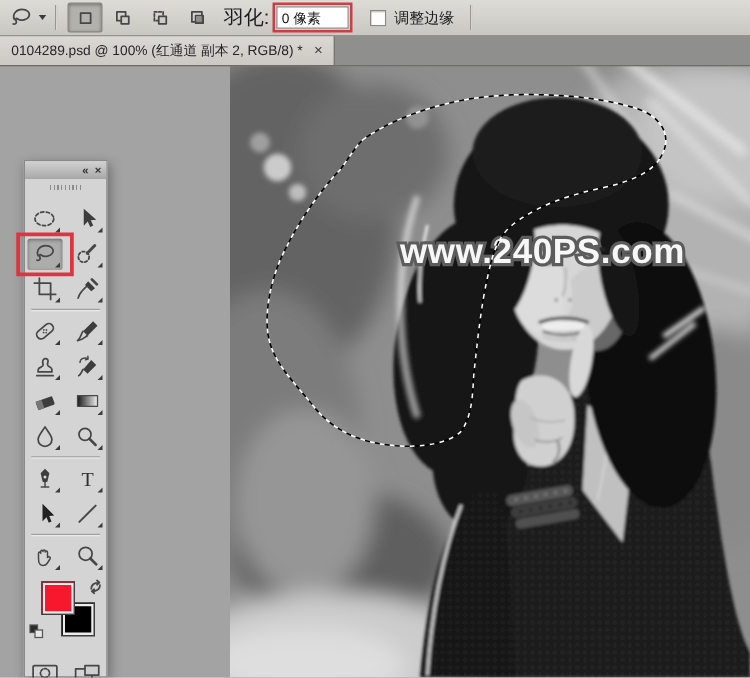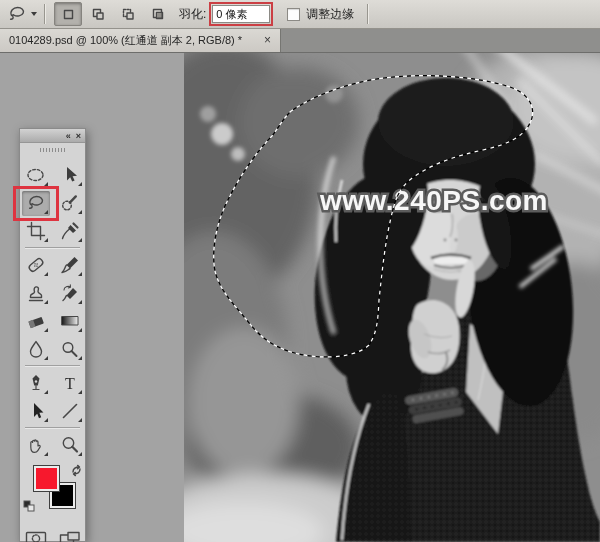--- a/index.html
+++ b/index.html
@@ -6,30 +6,30 @@
   body{width:600px;height:542px;overflow:hidden;font-family:"Liberation Sans",sans-serif;-webkit-font-smoothing:antialiased;}
   #app{position:relative;width:600px;height:542px;background:#a3a3a3;}
 
   
   .options-bar{position:absolute;top:0;left:0;right:0;height:28px;background:linear-gradient(#dedcd7,#c9c7c2);border-bottom:1px solid #94928c;display:flex;align-items:center;z-index:5;}
   .ob-tool{margin-left:5px;width:24px;height:24px;display:flex;align-items:center;justify-content:center;}
   .ob-dd{width:0;height:0;border-left:3.5px solid transparent;border-right:3.5px solid transparent;border-top:4px solid #3c3c3c;margin-left:2px;}
   .ob-sep{width:1px;height:20px;background:#98968f;border-right:1px solid #eceae5;margin:0 7px;}
   .mode-btn{width:26px;height:22px;display:flex;align-items:center;justify-content:center;border:1px solid transparent;border-radius:2px;margin:0 1px;}
   .mode-btn.active{background:#b3b1ac;border-color:#85837e;box-shadow:inset 0 1px 3px rgba(0,0,0,.35);}
-  .feather-label{font-size:12px;color:#1c1c1c;margin:0 3px 0 6px;white-space:nowrap;text-align:right;}
+  .feather-label{font-size:16px;color:#1c1c1c;margin:0 3px 0 6px;white-space:nowrap;text-align:right;}
   .feather-box{border:2px solid #cb3f44;padding:1px;display:flex;align-items:center;background:transparent;}
   input.feather{width:50px;height:16px;border:1px solid #8c8a85;font-size:11px;padding:0 3px;background:#fff;color:#111;font-family:"Liberation Sans",sans-serif;}
   .cb{width:11px;height:11px;background:#fdfdfd;border:1px solid #8c8a85;margin:0 6px 0 14px;box-shadow:inset 0 1px 1px rgba(0,0,0,.15);}
   .cb-label{font-size:12px;color:#1c1c1c;white-space:nowrap;}
   .refine-btn{margin-left:22px;height:21px;padding:0 17px;font-size:12px;color:#1c1c1c;background:linear-gradient(#f6f5f3,#d9d7d3);border:1px solid #7c7a75;border-radius:3px;box-shadow:inset 0 1px 0 #fff;white-space:nowrap;}
 
   
   .tab-bar{position:absolute;top:28px;left:0;right:0;height:24px;background:#8f8f8d;border-bottom:1px solid #6d6d6b;display:flex;z-index:4;}
-  .doc-tab{height:24px;box-sizing:border-box;background:linear-gradient(#dbd9d4,#ccc9c4);border-right:1px solid #767672;display:flex;align-items:center;padding:0 9px;font-size:11px;color:#262626;gap:22px;}
+  .doc-tab{height:24px;box-sizing:border-box;background:linear-gradient(#dbd9d4,#ccc9c4);border-right:1px solid #767672;display:flex;align-items:center;padding:0 9px;font-size:11px;color:#262626;gap:9px;}
   .tab-close{color:#3e3e3e;font-size:12px;line-height:1;}
 
   
   .photo-wrap{position:absolute;left:184px;top:52px;width:485px;height:490px;}
   .photo-wrap svg{display:block;}
 
   
   .tools-panel{position:absolute;left:19px;top:128px;width:67px;height:414px;box-sizing:border-box;background:#d4d4d4;border:1px solid #8a8a8a;box-shadow:2px 3px 9px rgba(0,0,0,.35);z-index:6;}
   .tp-header{height:13px;background:linear-gradient(#d2d2d2,#ababab);display:flex;justify-content:flex-end;align-items:center;gap:5px;padding:0 4px;border-bottom:1px solid #969696;font-size:9px;color:#2e2e2e;line-height:10px;font-weight:bold;}
   .tp-title{height:13px;display:flex;align-items:center;justify-content:center;}

